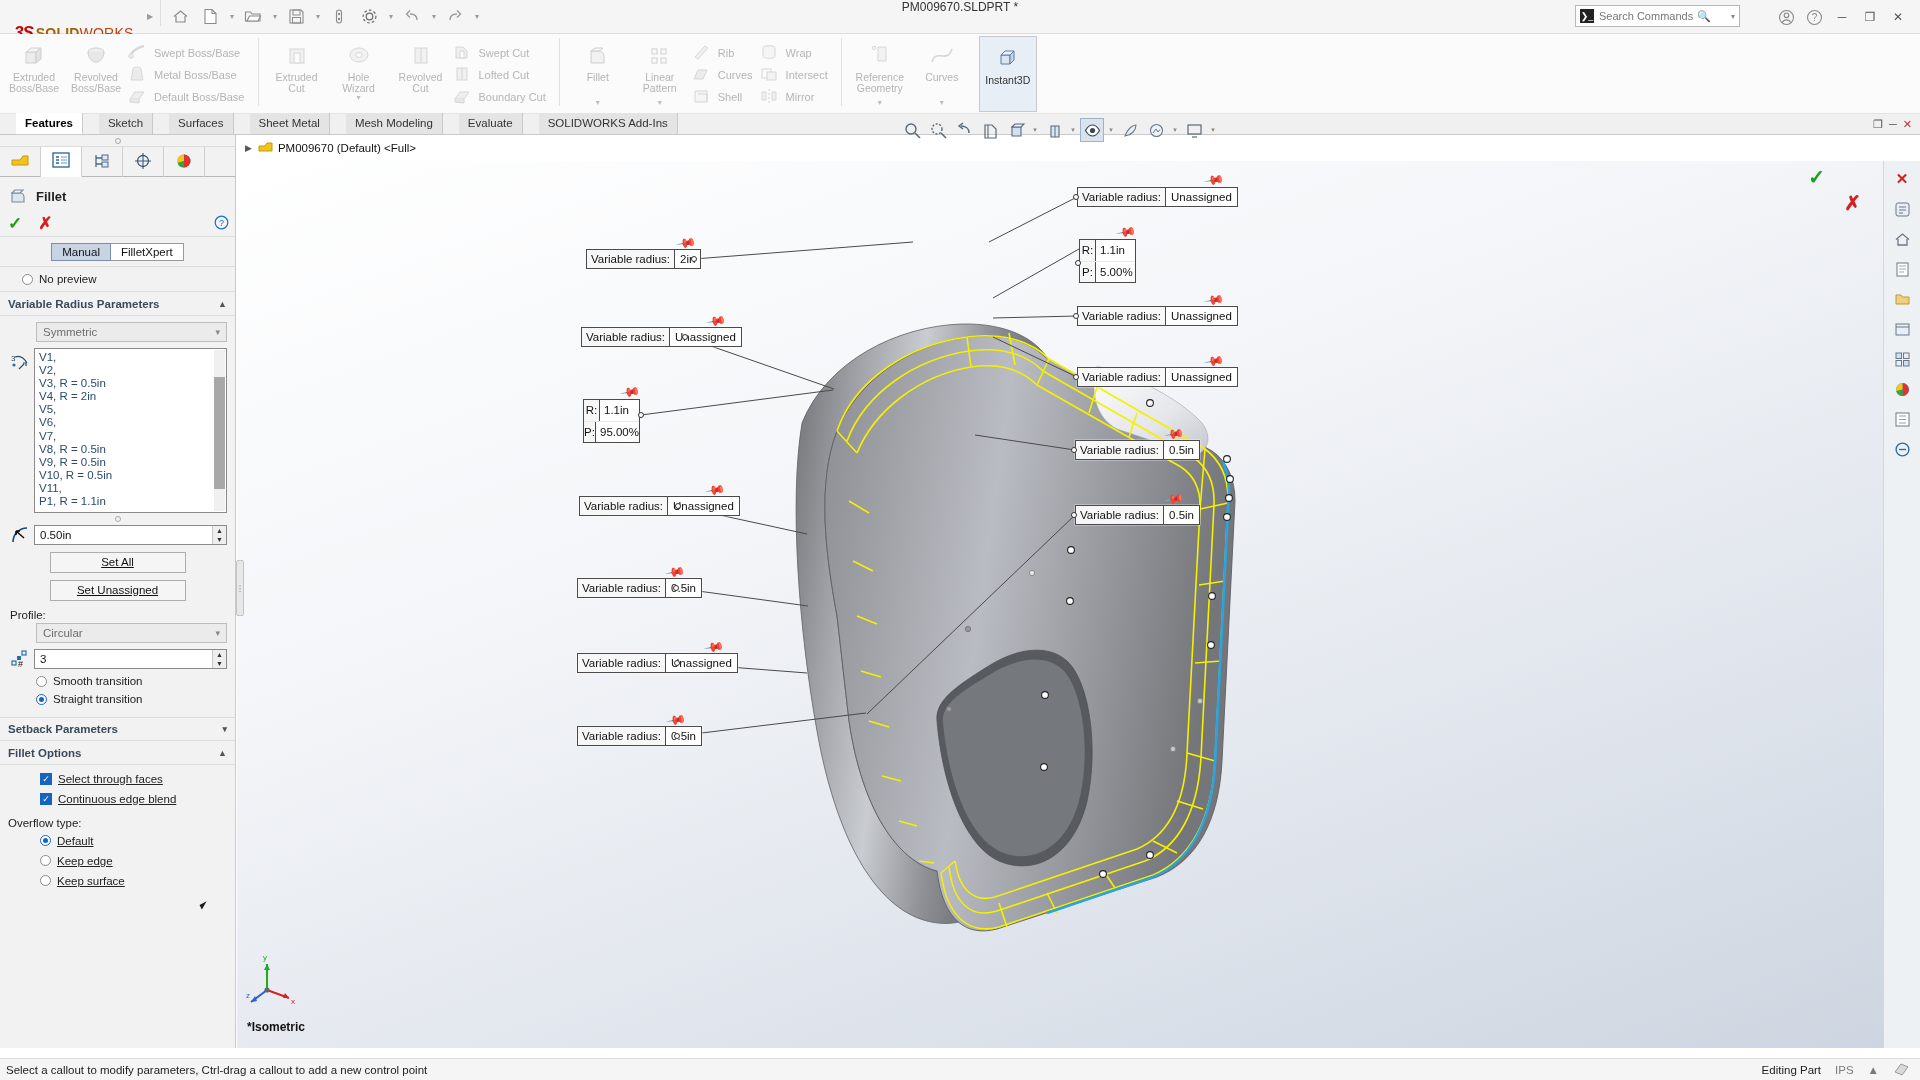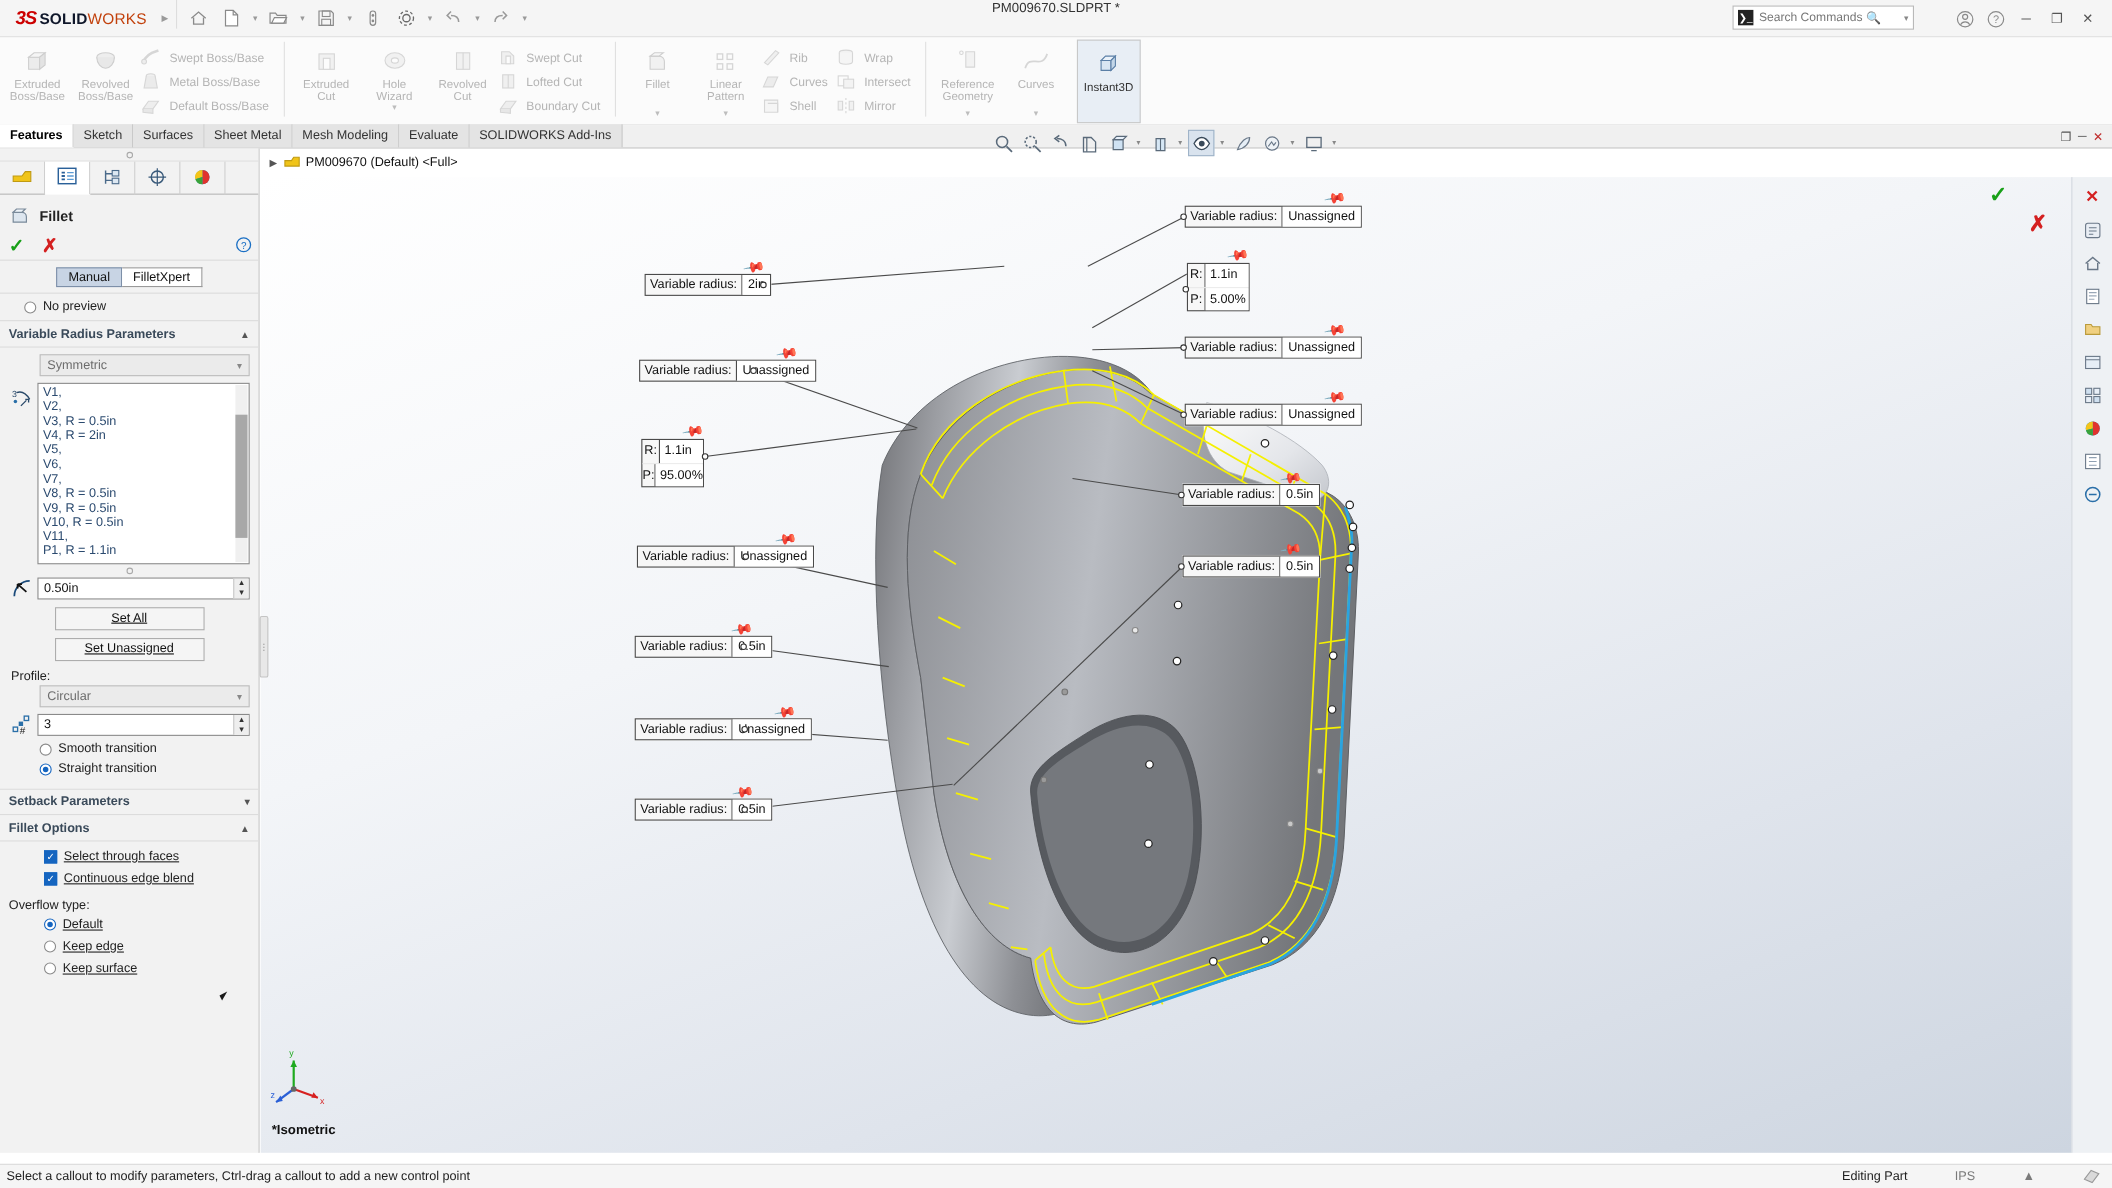--- a/index.html
+++ b/index.html
@@ -17,21 +17,21 @@
   .titlebar {
     position: absolute; top: 0; left: 0; width: 1920px; height: 34px;
     background: #f5f5f5; border-bottom: 1px solid #dcdcdc;
     display: flex; align-items: flex-start;
   }
   .sw-logo {
     display: flex; align-items: baseline; padding: 0 10px 0 14px;
     height: 34px; line-height: 34px; white-space: nowrap;
   }
   .ds-mark { color: #cc0000; font-weight: bold; font-size: 17px; font-style: italic; letter-spacing: -1px; }
-  .sw-bold { color: #0f172a; font-weight: bold; font-size: 14px; letter-spacing: .2px; margin-left: 3px;}
+  .sw-bold { color: #a16207; font-weight: bold; font-size: 14px; letter-spacing: .2px; margin-left: 3px; margin-top: 16px;}
   .sw-light { color: #c2410c; font-weight: normal; font-size: 14px; letter-spacing: .2px;}
   .tb-divider { width: 1px; height: 26px; background: #dddddd; margin: 0 4px; }
   .tb-btn {
     width: 30px; height: 32px; display: flex; align-items: center; justify-content: center;
     color: #7a7a7a;
   }
   .tb-caret { width: 13px; height: 32px; display:flex; align-items:center; justify-content:center; color:#9a9a9a; font-size:8px;}
   .title-text {
     position: absolute; left: 0; right: 0; text-align: center;
     font-size: 12px; color: #333; pointer-events: none;
@@ -76,21 +76,21 @@
   }
   .ribbon-collapse { position:absolute; right:6px; top:78px; color:#999; font-size:9px;}
 
   
   .cmdtabs {
     position: absolute; top: 114px; left: 0; width: 1920px; height: 21px;
     background: #f0f0f0; border-bottom: 1px solid #c9c9c9; display: flex; align-items: flex-end;
   }
   .ctab {
     height: 21px; line-height: 20px; padding: 0 9px; font-size: 11.5px;
-    border-right: 1px solid #c9c9c9; color: #333; background: #e4e4e4;
+    border-right: 1px solid #c9c9c9; color: #333; background: #e4e4e4; margin-left: 16px;
   }
   .ctab.active { background: #ffffff; color:#000; font-weight: bold; border-bottom: 1px solid #fff; }
 
   
   .leftpanel {
     position: absolute; top: 135px; left: 0; width: 236px; height: 913px;
     background: #f2f2f2; border-right: 1px solid #c9c9c9; overflow: hidden;
   }
   .pm-splitter { height: 12px; display:flex; align-items:center; justify-content:center; background:#f2f2f2; border-bottom:1px solid #dcdcdc;}
   .pm-dot { width:6px; height:6px; border:1px solid #aaa; border-radius:50%; }
@@ -235,21 +235,21 @@
            display:flex; align-items:center; justify-content:center; font-size: 7px; color:#555;}
   .btab { height: 22px; line-height: 21px; padding: 0 12px; font-size: 11.5px; color:#222;
           border-right: 1px solid #c9c9c9; }
   .btab.active { background:#fff; font-weight:bold; }
   .statusbar {
     position: absolute; bottom: 0; left: 0; width: 1920px; height: 22px;
     background: #f5f5f5; border-top: 1px solid #dcdcdc;
     display:flex; align-items:center; font-size: 11.5px; color:#222;
   }
   .sb-left { padding-left: 6px; }
-  .sb-right { margin-left:auto; display:flex; align-items:center; gap: 43px; padding-right: 10px; color:#7a7a7a;}
+  .sb-right { margin-left:auto; display:flex; align-items:center; gap: 14px; padding-right: 10px; color:#7a7a7a;}
   .sb-edit { color:#222; }
 
   .cursor-arrow { position:absolute; left: 200px; top: 902px; width:0; height:0;
      border-left: 8px solid #1a1a1a; border-bottom: 5px solid transparent; border-right: 4px solid transparent;
      transform: rotate(-28deg); z-index: 40;}
 </style>
 </head>
 <body>
 
 <div id="app">

